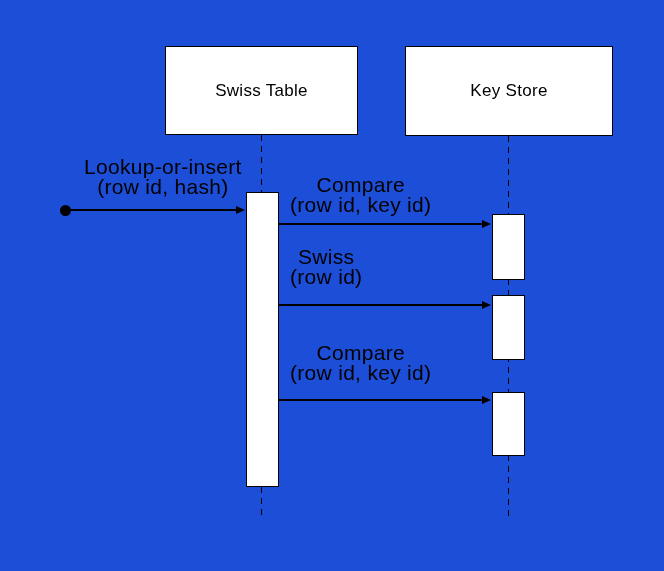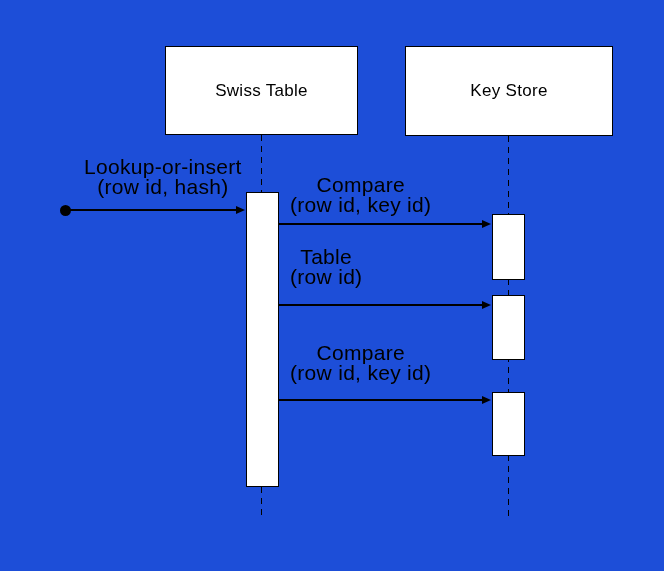--- a/index.html
+++ b/index.html
@@ -151,21 +151,21 @@
     <div class="msg-name">Lookup-or-insert</div>
     <div class="msg-args">(row id, hash)</div>
   </div>
 
   <div class="msg-label l1">
     <div class="msg-name">Compare</div>
     <div class="msg-args">(row id, key id)</div>
   </div>
 
   <div class="msg-label l2">
-    <div class="msg-name">Table</div>
+    <div class="msg-name">Swiss</div>
     <div class="msg-args">(row id)</div>
   </div>
 
   <div class="msg-label l3">
     <div class="msg-name">Compare</div>
     <div class="msg-args">(row id, key id)</div>
   </div>
 
 </div>
 

